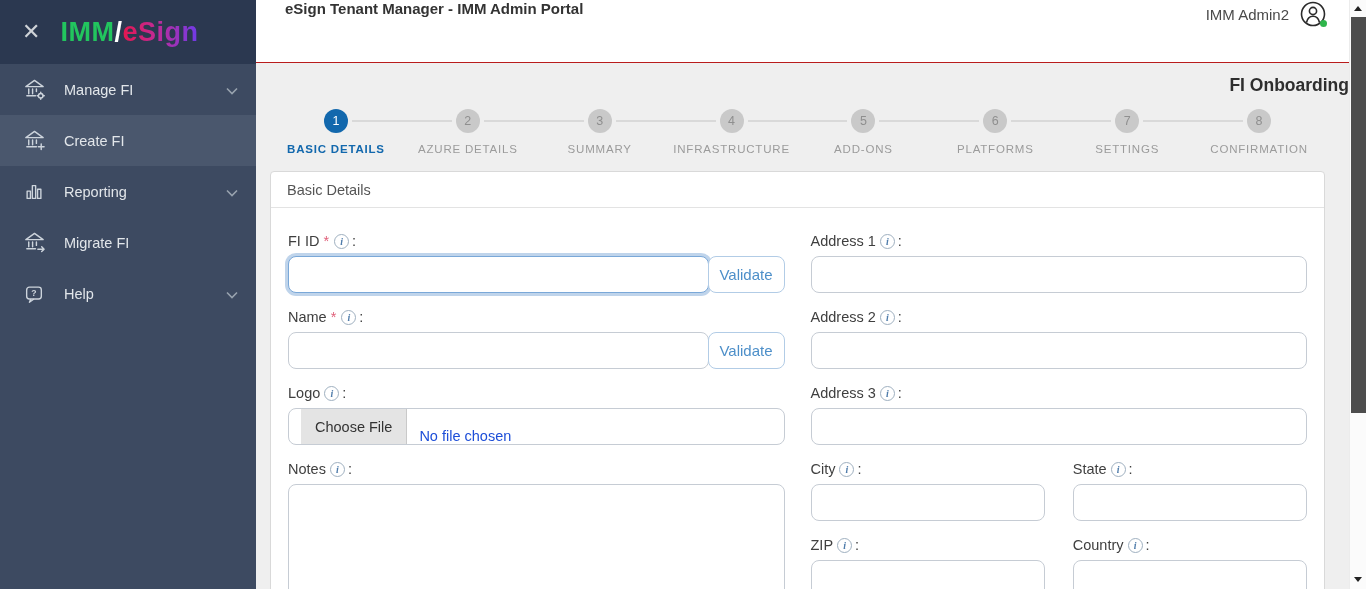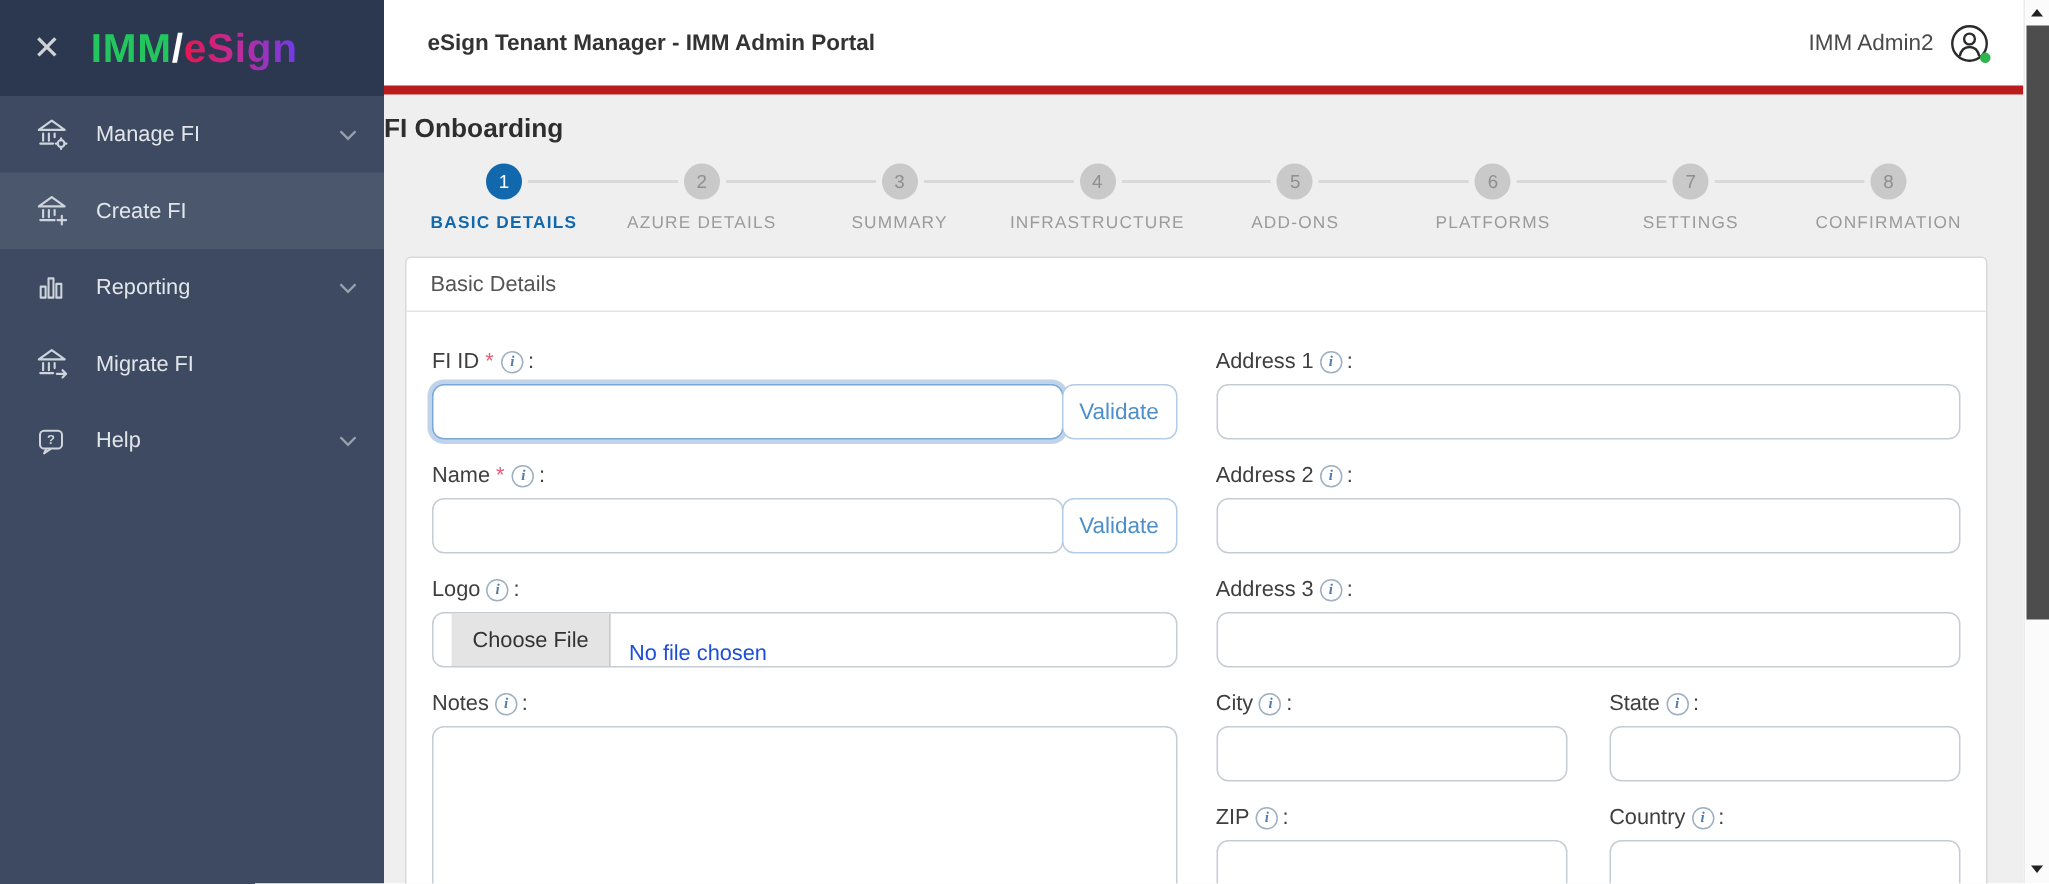--- a/index.html
+++ b/index.html
@@ -31,28 +31,28 @@
   .vscrollbar{position:absolute;right:0;top:0;bottom:0;width:17px;background:#fbfbfb;border-left:1px solid #ececec;z-index:20;}
   .scroll-arrow{position:absolute;left:0;width:100%;height:16px;display:flex;align-items:center;justify-content:center;}
   .arrow-up{top:0;}
   .arrow-down{bottom:2px;}
   .tri-up{width:0;height:0;border-left:4px solid transparent;border-right:4px solid transparent;border-bottom:5px solid #222;}
   .tri-down{width:0;height:0;border-left:4px solid transparent;border-right:4px solid transparent;border-top:5px solid #222;}
   .scroll-thumb{position:absolute;left:1px;top:17px;width:15px;height:396px;background:#4d4d4d;}
 
   
   .main{position:absolute;left:256px;right:17px;top:0;bottom:0;background:var(--content-bg);}
-  .topbar{height:63px;background:#fff;border-bottom:6px solid #b91c1c;display:flex;align-items:center;padding:0 22px 0 29px;}
+  .topbar{height:63px;background:#fff;border-bottom:1px solid #b91c1c;display:flex;align-items:flex-start;padding:0 22px 0 29px;}
   .topbar-title{font-size:15px;font-weight:700;color:#333;flex:1;}
   .user-area{display:flex;align-items:center;gap:10px;cursor:pointer;}
   .user-name{font-size:15px;color:#4a4a4a;}
   .avatar{position:relative;width:28px;height:28px;}
   .avatar .dot{position:absolute;right:0;bottom:1px;width:7px;height:7px;border-radius:50%;background:#2fb54b;}
 
-  .page-title{margin-top:12px;text-align:left;font-size:17.5px;font-weight:700;color:#2e2e2e;}
+  .page-title{margin-top:12px;text-align:right;font-size:17.5px;font-weight:700;color:#2e2e2e;}
 
   
   .stepper{display:flex;margin:13px 24px 0 14px;}
   .step{flex:1;position:relative;text-align:center;cursor:pointer;}
   .step-line{position:absolute;top:11px;left:calc(-50% + 16px);right:calc(50% + 16px);height:2px;background:#d9d9d9;}
   .step-circle{width:24px;height:24px;border-radius:50%;background:var(--step-gray);color:#8f8f8f;
     font-size:12.5px;display:flex;align-items:center;justify-content:center;margin:0 auto;position:relative;z-index:1;}
   .step.active .step-circle{background:var(--accent);color:#fff;}
   .step-label{margin-top:10px;font-size:11.5px;letter-spacing:.8px;color:#9b9b9b;font-weight:500;}
   .step.active .step-label{color:var(--accent);font-weight:700;}

